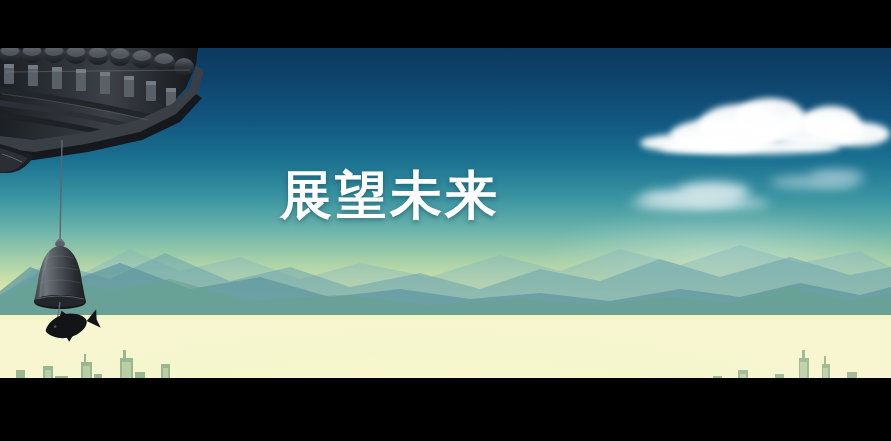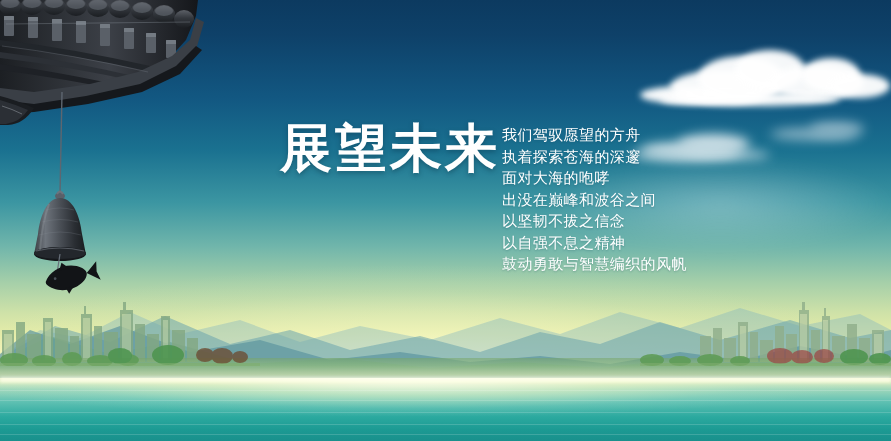--- a/index.html
+++ b/index.html
@@ -3,24 +3,25 @@
 <meta charset="utf-8">
 <style>
   html, body {
     margin: 0;
     padding: 0;
     background: #000;
   }
   .banner {
     position: relative;
     width: 891px;
-    height: 441px;
+    height: 330px;
     overflow: hidden;
-    font-family: Liberation Sans, sans-serif;
+    font-family: Liberation Serif, serif;
     user-select: none;
+    margin-top: 48px;
   }
 
   
   .sky {
     position: absolute;
     inset: 0;
     background: linear-gradient(to bottom,
       #0c3a60 0%,
       #0e4169 8%,
       #125781 22%,
@@ -520,23 +521,14 @@
         <path d="M48 17 L60 8 L58 18 L60 27 Z" fill="#121417"></path>
         <path d="M22 8 L26 1 L32 8 Z" fill="#121417"></path>
         <path d="M24 26 L26 33 L32 27 Z" fill="#121417"></path>
         <circle cx="16" cy="15" r="1.4" fill="#4a5058"></circle>
       </g>
     </svg>
   </div>
 
   <div class="title">展望未来</div>
 
-  <div class="poem">
-    <div class="poem-line">我们驾驭愿望的方舟</div>
-    <div class="poem-line">执着探索苍海的深邃</div>
-    <div class="poem-line">面对大海的咆哮</div>
-    <div class="poem-line">出没在巅峰和波谷之间</div>
-    <div class="poem-line">以坚韧不拔之信念</div>
-    <div class="poem-line">以自强不息之精神</div>
-    <div class="poem-line">鼓动勇敢与智慧编织的风帆</div>
-  </div>
 
 </div>
 
 </body></html>

